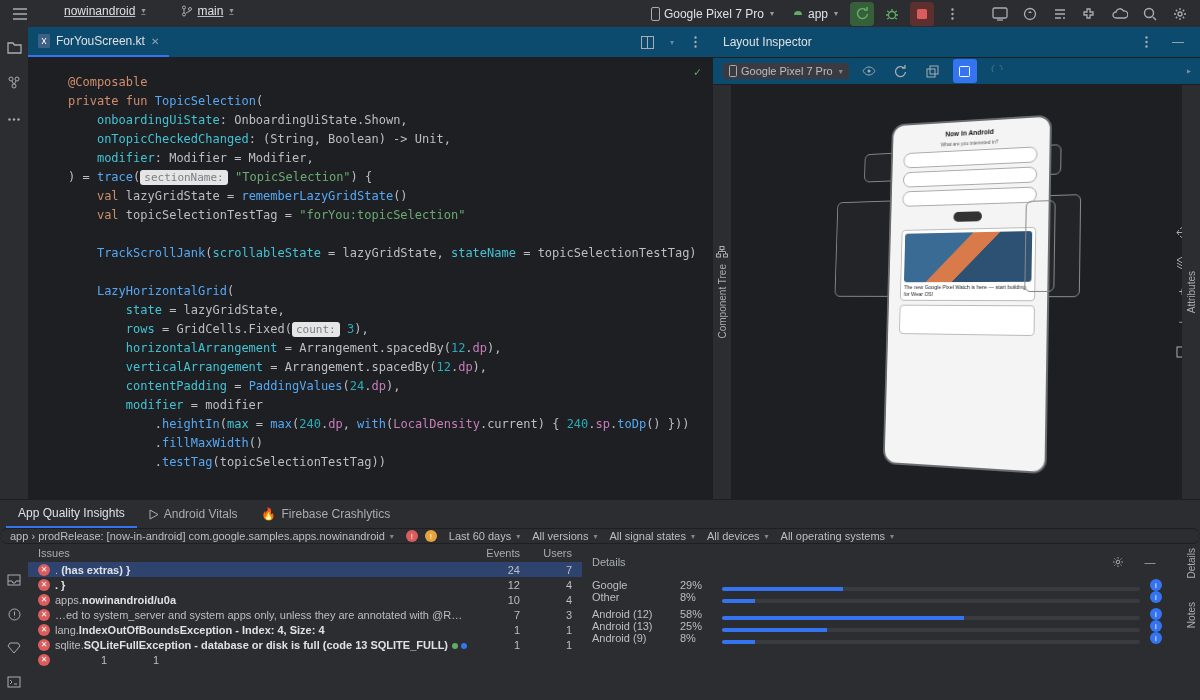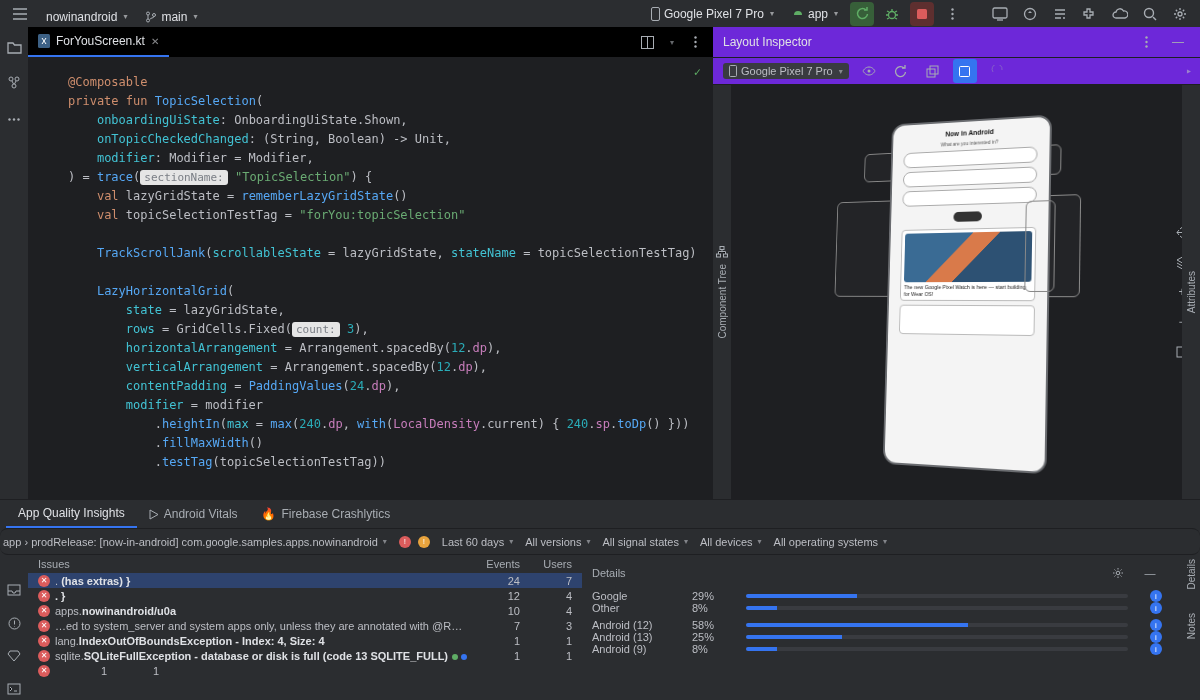--- a/index.html
+++ b/index.html
@@ -1,42 +1,42 @@
 <!DOCTYPE html>
 <html><head>
 <meta charset="utf-8">
 <style>
 * { margin: 0; padding: 0; box-sizing: border-box; }
 body { font-family: -apple-system, "Segoe UI", sans-serif; background: #2b2d30; color: #bcbec4; font-size: 12px; overflow: hidden; width: 1200px; height: 700px; }
 .topbar { height: 27px; background: #2b2d30; display: flex; align-items: center; padding: 0 8px; gap: 10px; }
-.topbar-left { display: flex; align-items: flex-end; gap: 10px; flex: 1; }
+.topbar-left { display: flex; align-items: flex-start; gap: 28px; flex: 1; text-decoration: underline; }
 .topbar-right { display: flex; align-items: center; gap: 6px; }
 .icon-btn { width: 24px; height: 24px; display: flex; align-items: center; justify-content: center; color: #a8adb3; cursor: pointer; border-radius: 3px; }
 .proj-dd { display: flex; align-items: center; gap: 4px; color: #dfe1e5; cursor: pointer; padding: 2px 4px; }
 .device-dd { display: flex; align-items: center; gap: 4px; color: #dfe1e5; cursor: pointer; padding: 2px 6px; }
 .run-btn { width: 24px; height: 24px; background: #375f39; display: flex; align-items: center; justify-content: center; border-radius: 4px; cursor: pointer; }
 .stop-btn { width: 24px; height: 24px; background: #5e2f2f; display: flex; align-items: center; justify-content: center; border-radius: 4px; cursor: pointer; }
 .chev { font-size: 8px; opacity: 0.6; margin-left: 2px; }
 .main { display: flex; height: 472px; }
 .left-rail { width: 28px; background: #2b2d30; display: flex; flex-direction: column; align-items: center; padding-top: 8px; gap: 12px; }
 .editor-area { flex: 1; display: flex; flex-direction: column; background: #1e1f22; min-width: 0; }
-.tab-row { height: 30px; display: flex; align-items: center; background: #000000; padding-right: 6px; }
+.tab-row { height: 30px; display: flex; align-items: center; background: #0c4a6e; padding-right: 6px; }
 .file-tab { display: flex; align-items: center; gap: 6px; padding: 0 10px; height: 30px; border-bottom: 2px solid #3574f0; color: #dfe1e5; }
 .tab-close { font-size: 10px; opacity: 0.6; cursor: pointer; }
 .tab-spacer { flex: 1; }
 .code { flex: 1; padding: 16px 0 0 40px; font-family: 'JetBrains Mono', 'Consolas', monospace; font-size: 12px; line-height: 19px; color: #bcbec4; overflow: hidden; position: relative; }
 .code .kw { color: #cf8e6d; }
 .code .fn { color: #56a8f5; }
 .code .st { color: #6aab73; }
 .code .pr { color: #c77dbb; }
 .code .pn { color: #42c3d4; }
 .code .nm { color: #2aacb8; }
 .code .hint { background: #e5e5e5; color: #7a7e85; padding: 1px 4px; border-radius: 3px; font-size: 11px; }
 .check { position: absolute; top: 6px; right: 12px; color: #5fad65; }
-.inspector { width: 487px; background: #6d28d9; display: flex; flex-direction: column; }
+.inspector { width: 487px; background: #0c4a6e; display: flex; flex-direction: column; }
 .insp-header { height: 30px; display: flex; align-items: center; padding: 0 10px; justify-content: space-between; color: #dfe1e5; }
 .insp-toolbar { height: 28px; display: flex; align-items: center; padding: 0 10px; gap: 8px; border-top: 1px solid #1e1f22; border-bottom: 1px solid #1e1f22; }
 .insp-device { display: flex; align-items: center; gap: 4px; background: #393b40; padding: 2px 6px; border-radius: 3px; font-size: 11px; }
 .insp-body { flex: 1; display: flex; position: relative; background: #1e1f22; }
 .insp-siderail { width: 18px; background: #2b2d30; display: flex; flex-direction: column; align-items: center; justify-content: center; gap: 6px; }
 .vtext { writing-mode: vertical-rl; font-size: 10px; color: #a8adb3; transform: rotate(180deg); }
 .phone-canvas { flex: 1; display: flex; align-items: center; justify-content: center; position: relative; }
 .phone-stack { position: relative; width: 190px; height: 370px; transform: perspective(900px) rotateY(-18deg) rotateX(4deg); }
 .phone-frame { position: absolute; width: 170px; height: 350px; border: 2px solid #6a6c70; border-radius: 14px; background: #f4f4f4; left: 10px; top: 10px; overflow: hidden; }
 .phone-layer { position: absolute; border: 1px solid #888; border-radius: 6px; background: rgba(255,255,255,0.02); }
@@ -44,34 +44,34 @@
 .ph-row { width: 92%; height: 16px; border: 1px solid #aaa; border-radius: 8px; background: #fff; }
 .ph-title { font-size: 7px; font-weight: bold; color: #111; }
 .ph-sub { font-size: 5px; color: #555; text-align: center; }
 .ph-card { width: 92%; background: #fff; border: 1px solid #bbb; border-radius: 4px; padding: 3px; }
 .ph-img { width: 100%; height: 50px; background: linear-gradient(135deg,#3a6b94 0%,#3a6b94 40%,#d97a4a 40%,#d97a4a 55%,#2d5173 55%); border-radius: 3px; position: relative; }
 .zoom-ctrl { position: absolute; right: 6px; top: 50%; transform: translateY(-50%); display: flex; flex-direction: column; gap: 6px; }
 .bottom-panel { height: 201px; background: #2b2d30; display: flex; flex-direction: column; border-top: 1px solid #1e1f22; }
 .bp-tabs { height: 28px; display: flex; align-items: center; gap: 0; padding-left: 6px; }
 .bp-tab { padding: 0 12px; height: 28px; display: flex; align-items: center; gap: 5px; color: #a8adb3; cursor: pointer; }
 .bp-tab.active { color: #dfe1e5; border-bottom: 2px solid #3574f0; }
-.bp-filters { height: 27px; display: flex; align-items: center; gap: 12px; padding: 0 3px; font-size: 11px; border-top: 1px solid #1e1f22; border-bottom: 1px solid #1e1f22; border-radius: 8px; }
+.bp-filters { height: 16px; display: flex; align-items: center; gap: 12px; padding: 0 10px; font-size: 11px; border-top: 1px solid #1e1f22; border-bottom: 1px solid #1e1f22; border-radius: 8px; }
 .bp-dd { display: flex; align-items: center; gap: 3px; cursor: pointer; }
 .bp-body { flex: 1; display: flex; min-height: 0; }
 .issues-pane { width: 554px; display: flex; flex-direction: column; }
 .issues-hdr { display: flex; padding: 3px 10px; font-size: 11px; color: #a8adb3; }
 .col-issue { flex: 1; }
 .col-events { width: 52px; text-align: right; }
 .col-users { width: 52px; text-align: right; }
 .issue-row { display: flex; padding: 1px 10px; font-size: 11px; align-items: center; height: 15px; }
 .issue-row.sel { background: #2e436e; }
 .err-icon { width: 12px; height: 12px; background: #db5c5c; border-radius: 50%; display: inline-flex; align-items: center; justify-content: center; color: #fff; font-size: 8px; margin-right: 5px; flex-shrink: 0; }
 .details-pane { flex: 1; padding: 6px 38px 6px 10px; font-size: 11px; display: flex; flex-direction: column; gap: 5px; }
 .det-hdr { display: flex; justify-content: space-between; align-items: center; color: #a8adb3; }
-.stat-row { display: flex; align-items: center; gap: 22px; }
+.stat-row { display: flex; align-items: flex-end; gap: 10px; }
 .stat-label { width: 78px; }
 .stat-pct { width: 32px; }
 .stat-bar { flex: 1; height: 4px; background: #393b40; border-radius: 2px; overflow: hidden; }
 .stat-fill { height: 100%; background: #3574f0; }
 .info-dot { width: 12px; height: 12px; border-radius: 50%; background: #3574f0; color: #fff; display: flex; align-items: center; justify-content: center; font-size: 8px; }
 .bold { font-weight: 700; color: #dfe1e5; }
 .sp-ic { margin-left: 4px; display: inline-flex; gap: 3px; }
 svg { display: block; }
 </style>
 </head>

